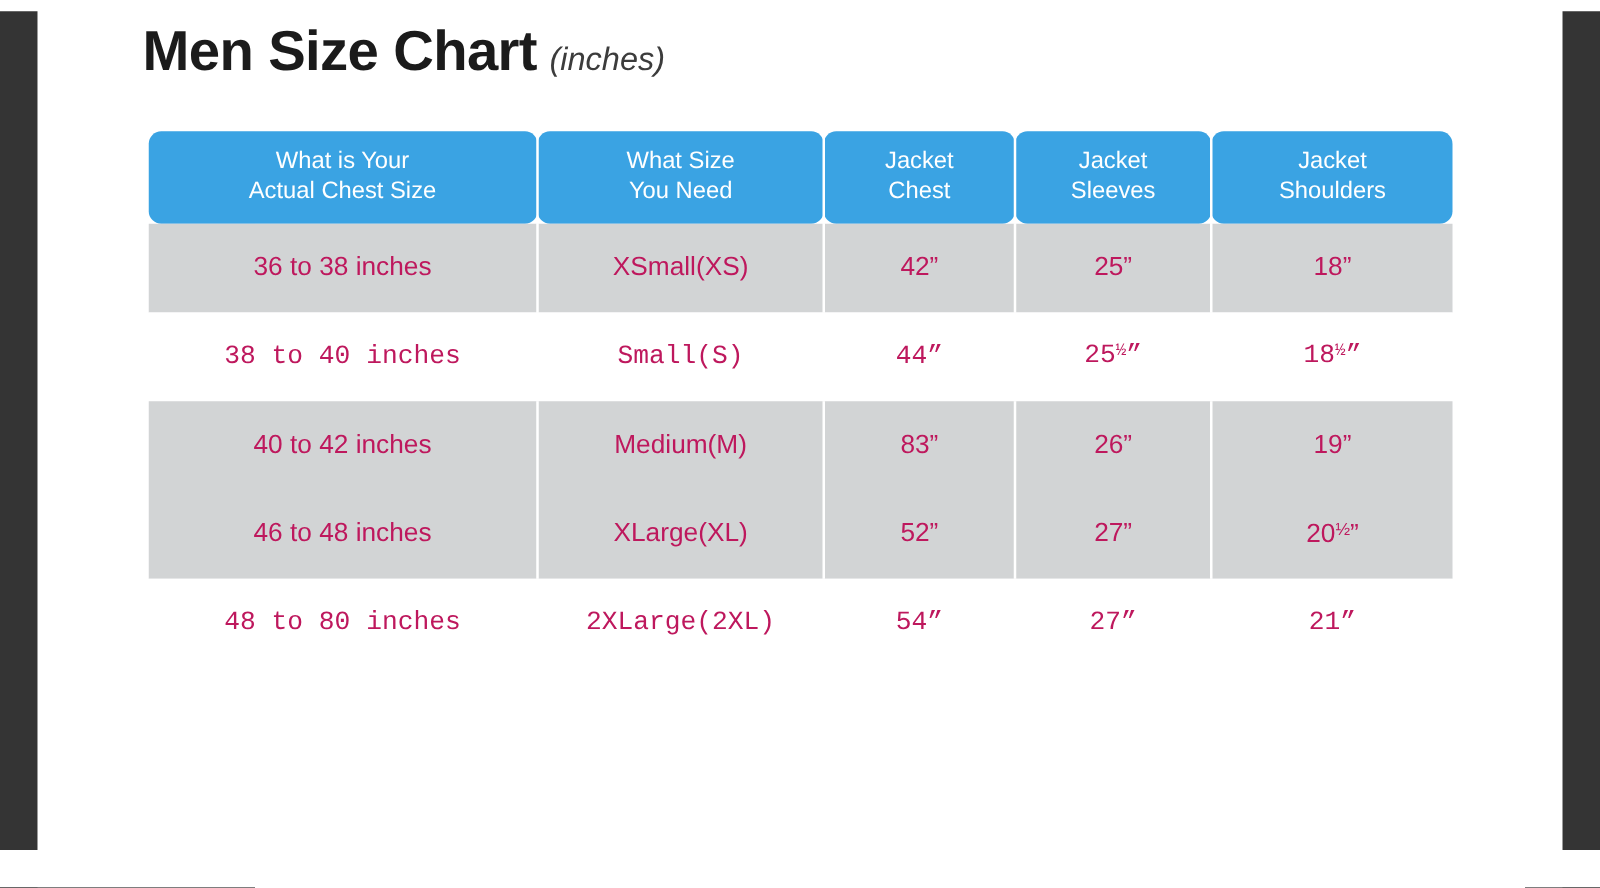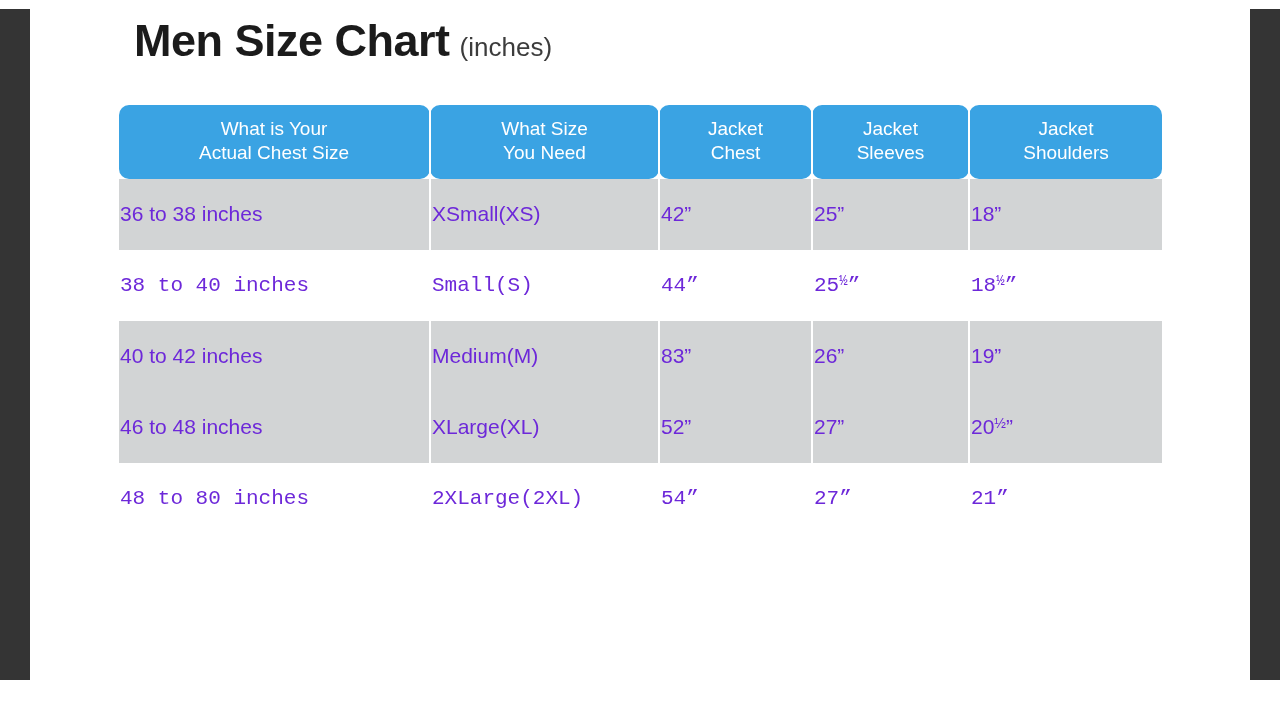--- a/index.html
+++ b/index.html
@@ -40,37 +40,38 @@
     position: absolute;
     left: 30px;
     top: 0;
     width: 1220px;
     height: 710px;
     background: #ffffff;
   }
 
   .title-wrap {
     position: absolute;
-    left: 104px;
+    left: 84px;
     top: 18px;
     display: flex;
     align-items: baseline;
   }
   .title-main {
     font-size: 45px;
     font-weight: bold;
     color: #1b1b1b;
     letter-spacing: -0.5px;
     line-height: 1;
   }
   .title-unit {
     font-size: 26px;
     color: #3c3c3c;
     margin-left: 10px;
     line-height: 1;
+    font-style: italic;
   }
 
   table.size-chart {
     position: absolute;
     left: 89px;
     top: 105px;
     width: 1043px;
     border-collapse: collapse;
     table-layout: fixed;
   }
@@ -82,23 +83,23 @@
     line-height: 1.25;
     padding: 12px 4px 14px 4px;
     text-align: center;
     border-right: 2px solid #ffffff;
     vertical-align: middle;
     border-radius: 10px;
   }
   table.size-chart th:last-child { border-right: none; }
 
   table.size-chart td {
-    text-align: left;
+    text-align: center;
     font-size: 21px;
-    color: #6d28d9;
+    color: #be185d;
     height: 69px;
     border-right: 2px solid #ffffff;
     vertical-align: middle;
   }
   table.size-chart td:last-child { border-right: none; }
 
   table.size-chart tbody tr.shaded td { background: #d2d4d5; }
   table.size-chart tbody tr.plain td { background: #ffffff; font-family: Liberation Mono, monospace; }
 
   

